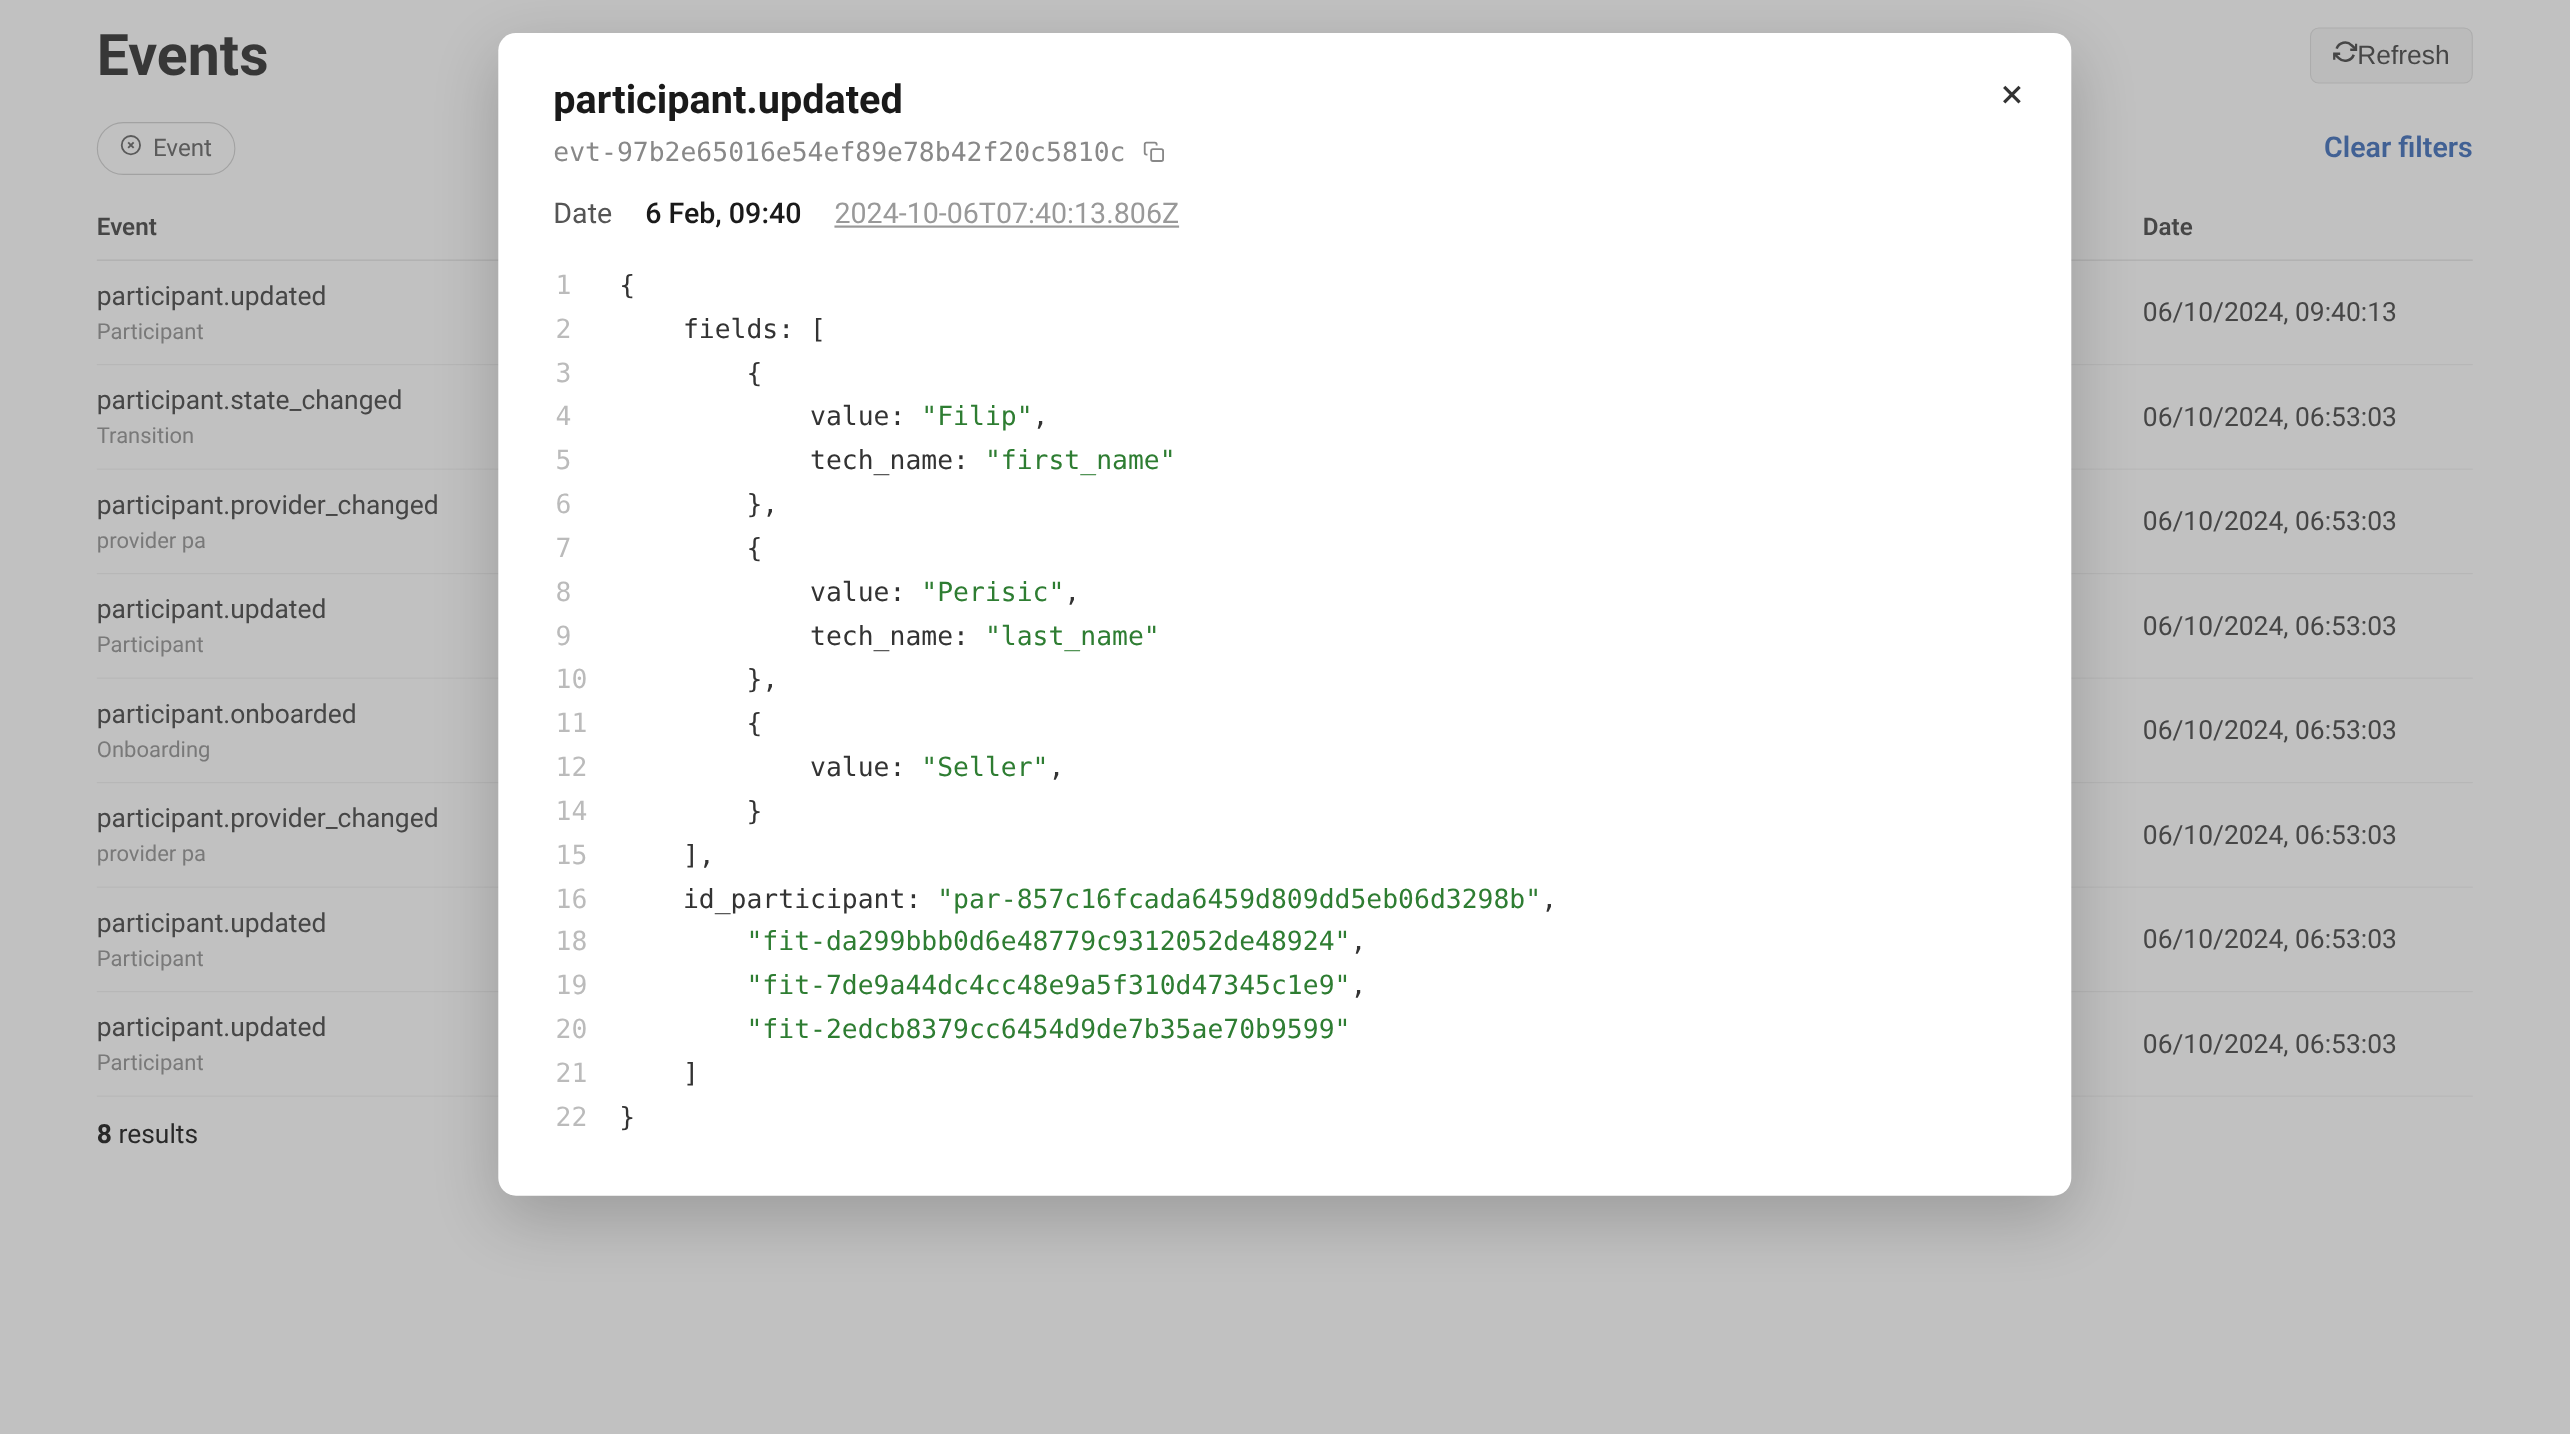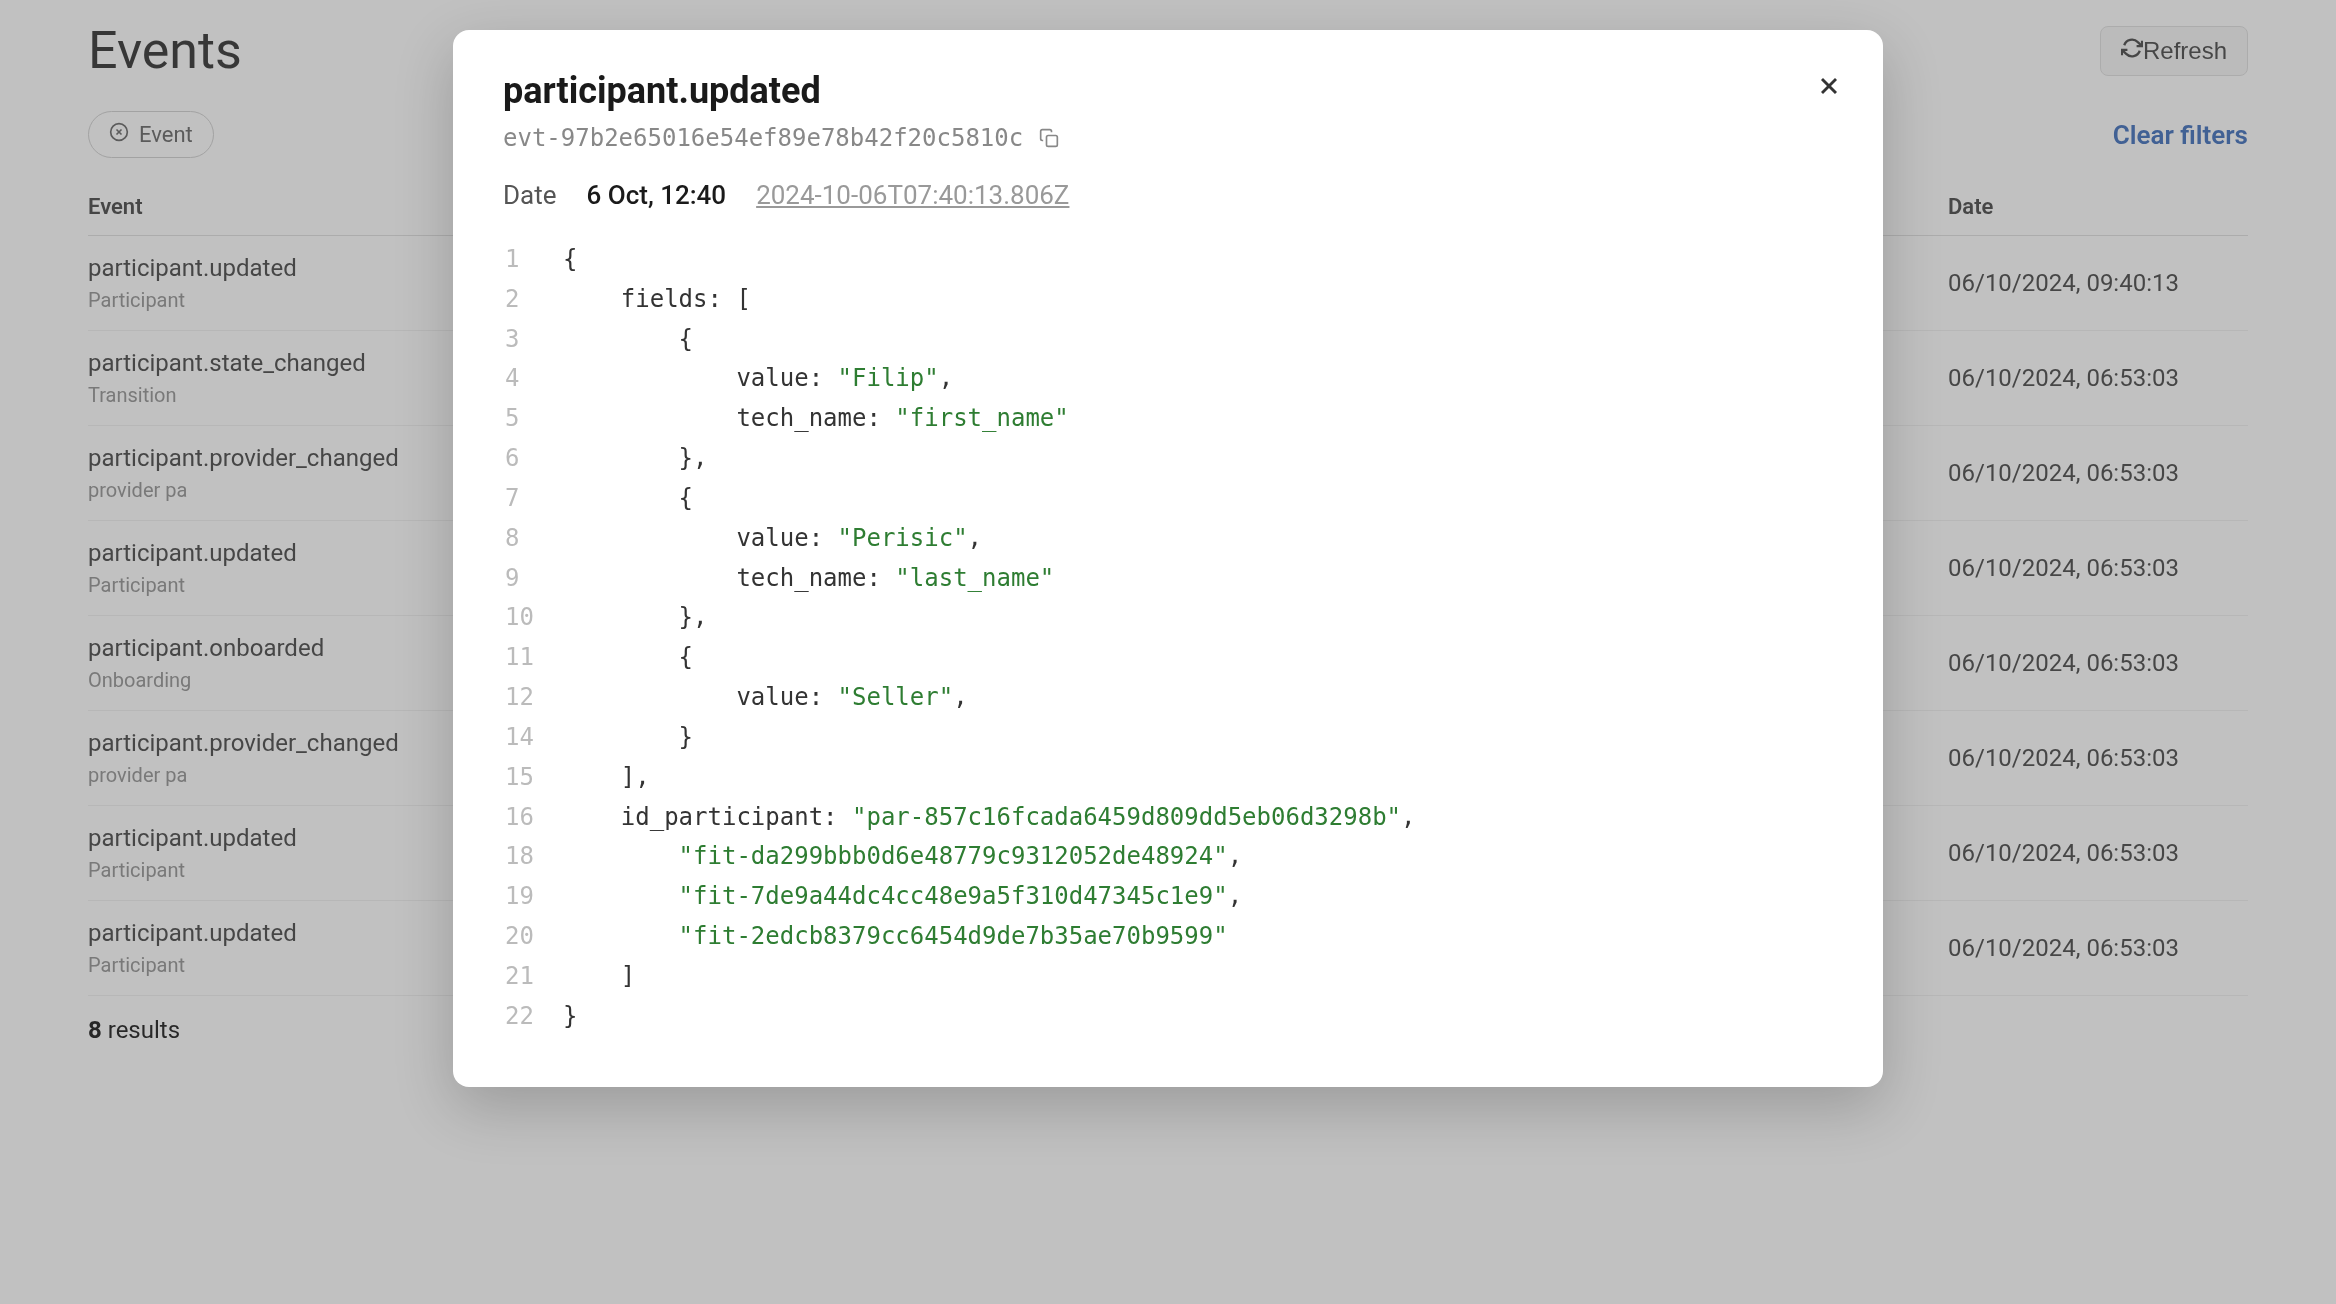--- a/index.html
+++ b/index.html
@@ -26,21 +26,21 @@
     
     .header-row {
       display: flex;
       justify-content: space-between;
       align-items: center;
       margin-bottom: 30px;
     }
     
     .page-title {
       font-size: 52px;
-      font-weight: 400;
+      font-weight: 700;
       color: #1a1a1a;
     }
     
     .refresh-btn {
       display: flex;
       align-items: center;
       padding: 10px 20px;
       background: #f5f5f5;
       border: 1px solid #ddd;
       border-radius: 8px;
@@ -415,21 +415,21 @@
       <span class="copy-icon">
         <svg width="20" height="20" viewBox="0 0 24 24" fill="none" stroke="currentColor" stroke-width="2">
           <rect x="9" y="9" width="13" height="13" rx="2"></rect>
           <path d="M5 15H4a2 2 0 0 1-2-2V4a2 2 0 0 1 2-2h9a2 2 0 0 1 2 2v1"></path>
         </svg>
       </span>
     </div>
 
     <div class="date-row">
       <span class="date-label">Date</span>
-      <span class="date-value">6 Oct, 12:40</span>
+      <span class="date-value">6 Feb, 09:40</span>
       <span class="date-iso">2024-10-06T07:40:13.806Z</span>
     </div>
 
 
     <div class="code-block" id="code-block">
     <div class="code-line">
           <span class="line-num">1</span>
           <span class="line-content">{</span>
         </div>
         <div class="code-line">

